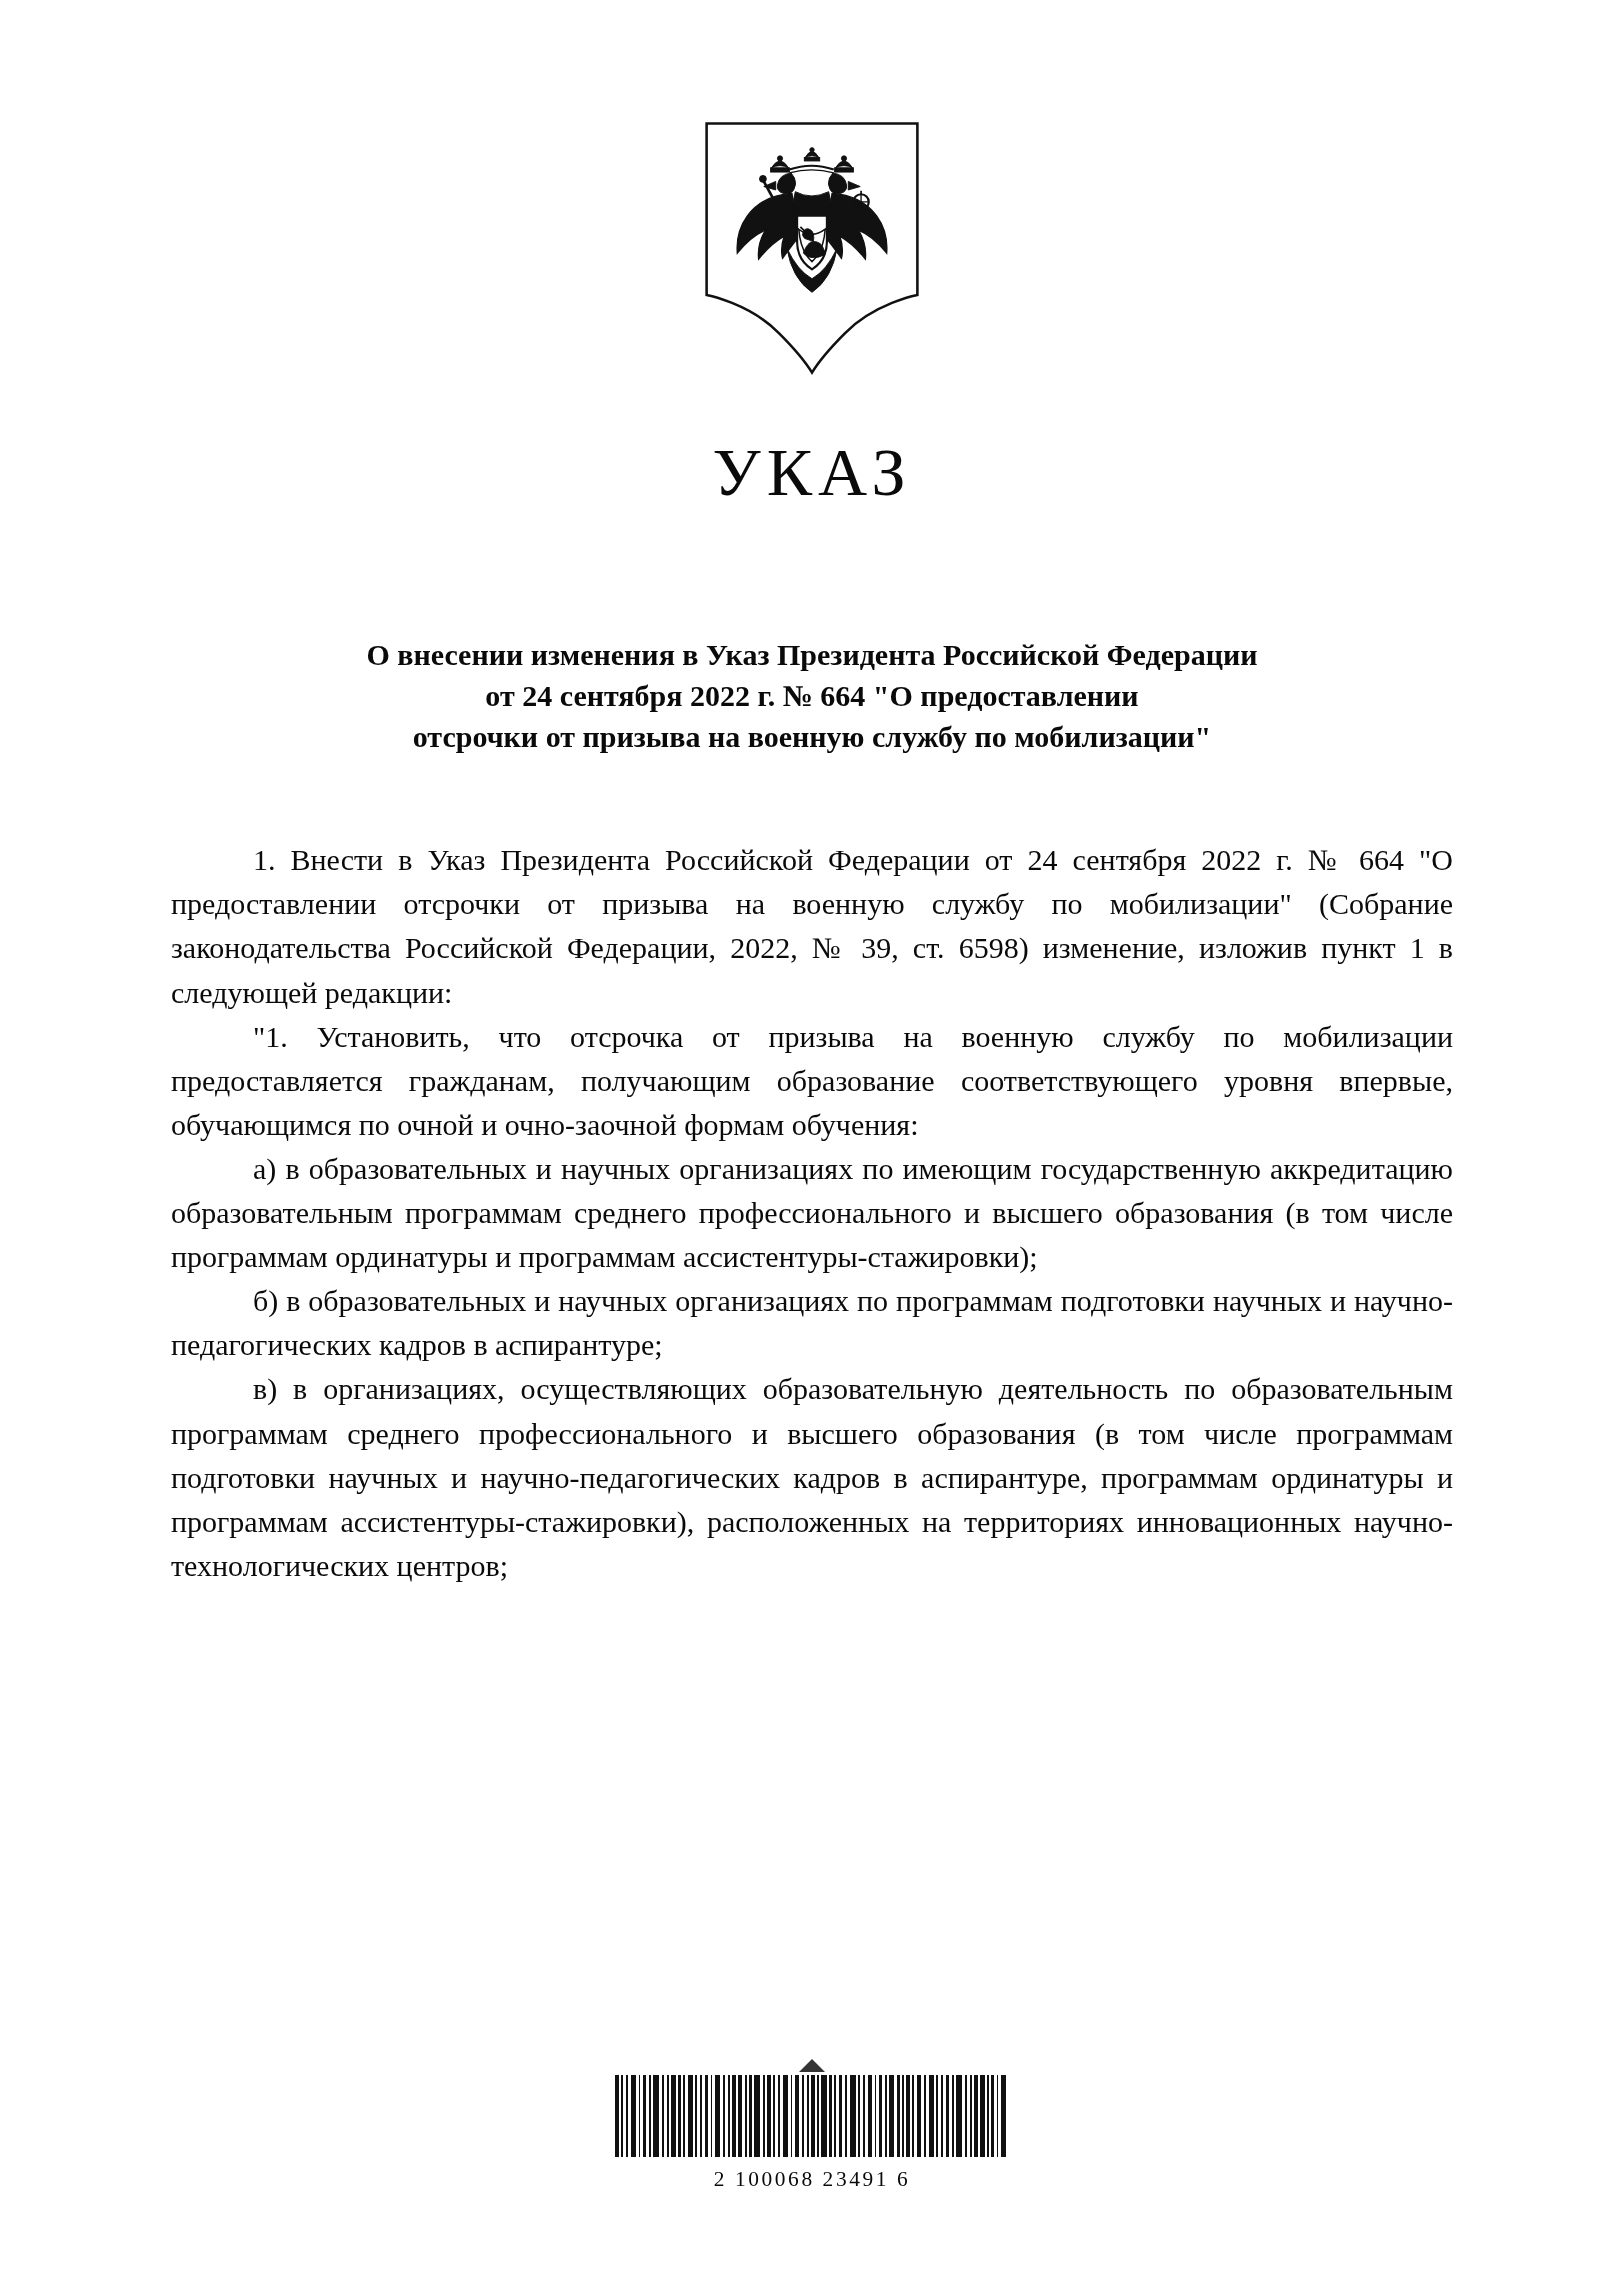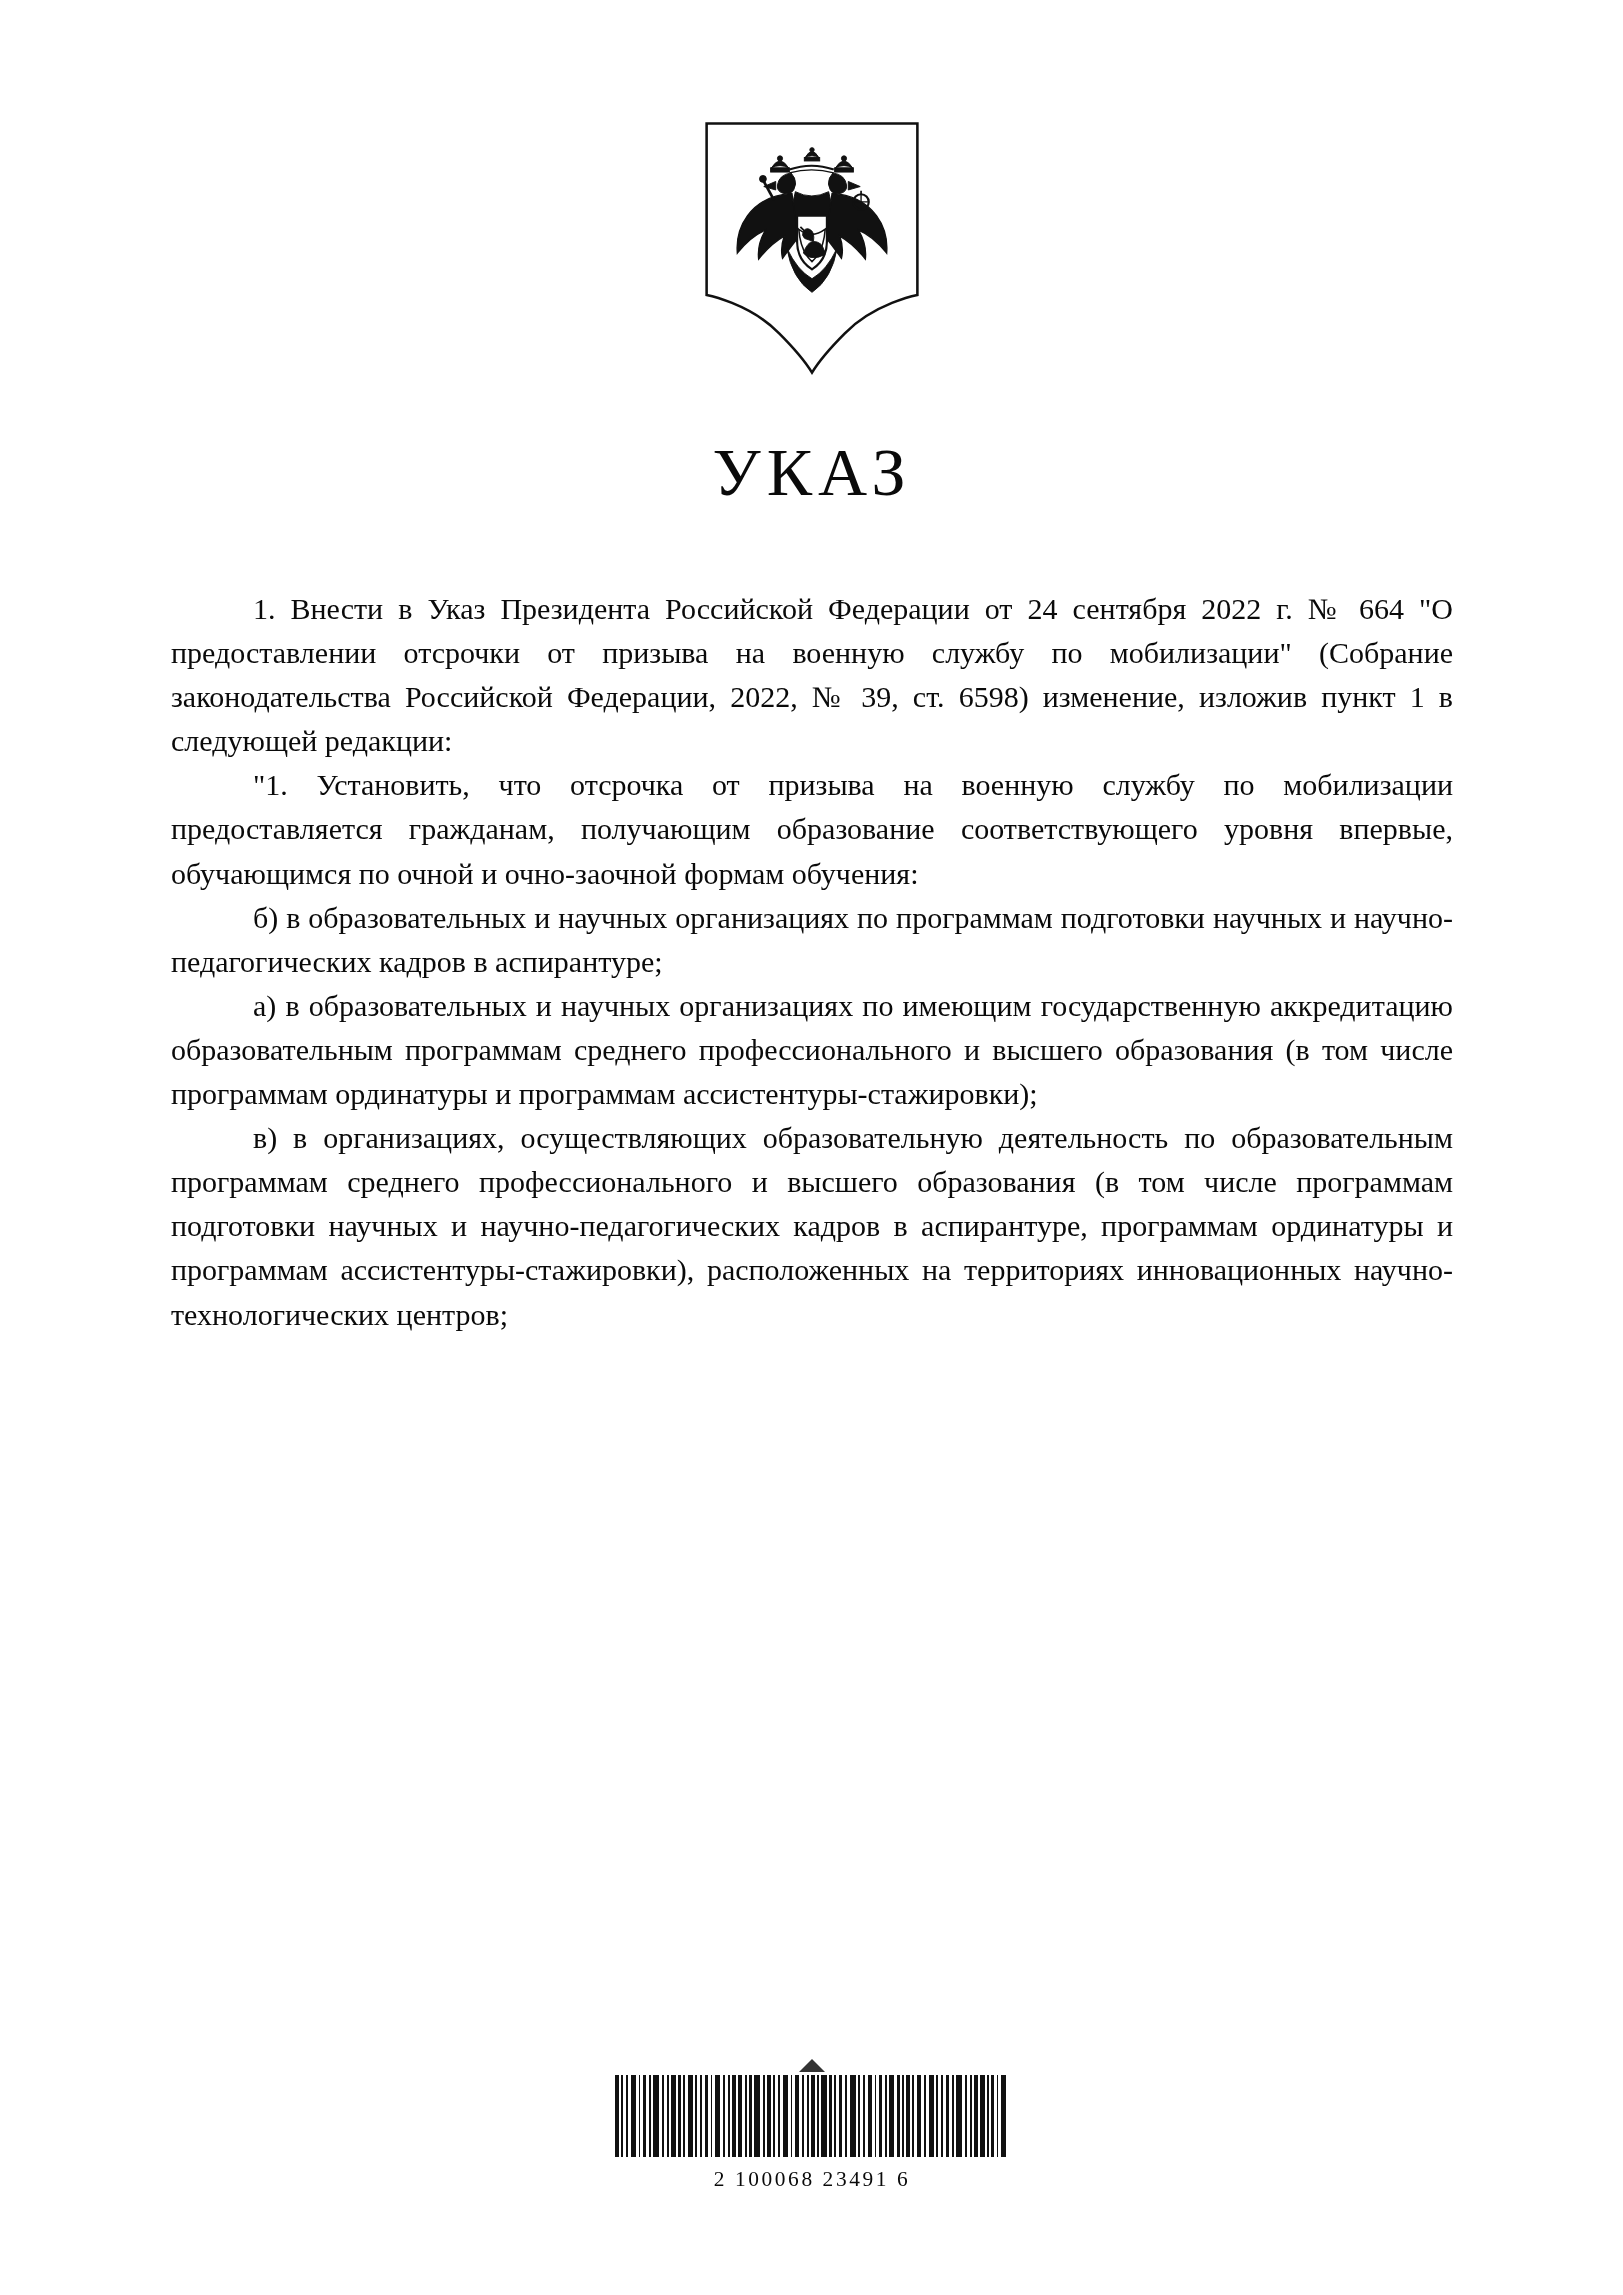--- a/index.html
+++ b/index.html
@@ -177,26 +177,31 @@
 
           <path d="M112 128 q15 12 31 0 q-2 26 -15.5 38 q-13.5 -12 -15.5 -38 z" fill="none" stroke-width="1.8"></path>
           <path d="M98 150 q12 26 29.5 36 q17.5 -10 29.5 -36 q-6 36 -29.5 52 q-23.5 -16 -29.5 -52 z"></path>
         </g>
       </svg>
     </div>
   </div>
 
   <div class="doc-title">УКАЗ</div>
 
+  <div class="heading">
+    <div>О внесении изменения в Указ Президента Российской Федерации</div>
+    <div>от 24 сентября 2022 г. № 664 "О предоставлении</div>
+    <div>отсрочки от призыва на военную службу по мобилизации"</div>
+  </div>
 
   <div class="body-text">
     <p>1. Внести в Указ Президента Российской Федерации от 24 сентября 2022 г. № 664 "О предоставлении отсрочки от призыва на военную службу по мобилизации" (Собрание законодательства Российской Федерации, 2022, № 39, ст. 6598) изменение, изложив пункт 1 в следующей редакции:</p>
     <p>"1. Установить, что отсрочка от призыва на военную службу по мобилизации предоставляется гражданам, получающим образование соответствующего уровня впервые, обучающимся по очной и очно-заочной формам обучения:</p>
+    <p>а) в образовательных и научных организациях по имеющим государственную аккредитацию образовательным программам среднего профессионального и высшего образования (в том числе программам ординатуры и программам ассистентуры-стажировки);</p>
     <p>б) в образовательных и научных организациях по программам подготовки научных и научно-педагогических кадров в аспирантуре;</p>
-    <p>а) в образовательных и научных организациях по имеющим государственную аккредитацию образовательным программам среднего профессионального и высшего образования (в том числе программам ординатуры и программам ассистентуры-стажировки);</p>
     <p>в) в организациях, осуществляющих образовательную деятельность по образовательным программам среднего профессионального и высшего образования (в том числе программам подготовки научных и научно-педагогических кадров в аспирантуре, программам ординатуры и программам ассистентуры-стажировки), расположенных на территориях инновационных научно-технологических центров;</p>
   </div>
 
   <div class="barcode-area">
     <div class="barcode-cap"></div>
     <div class="barcode-bars" id="barcode-bars">
         <i style="width: 3.4px;"></i>
         <i style="width: 1.7px;"></i>
         <i style="width: 2.6px;"></i>
         <i style="width: 5.1px;"></i>

